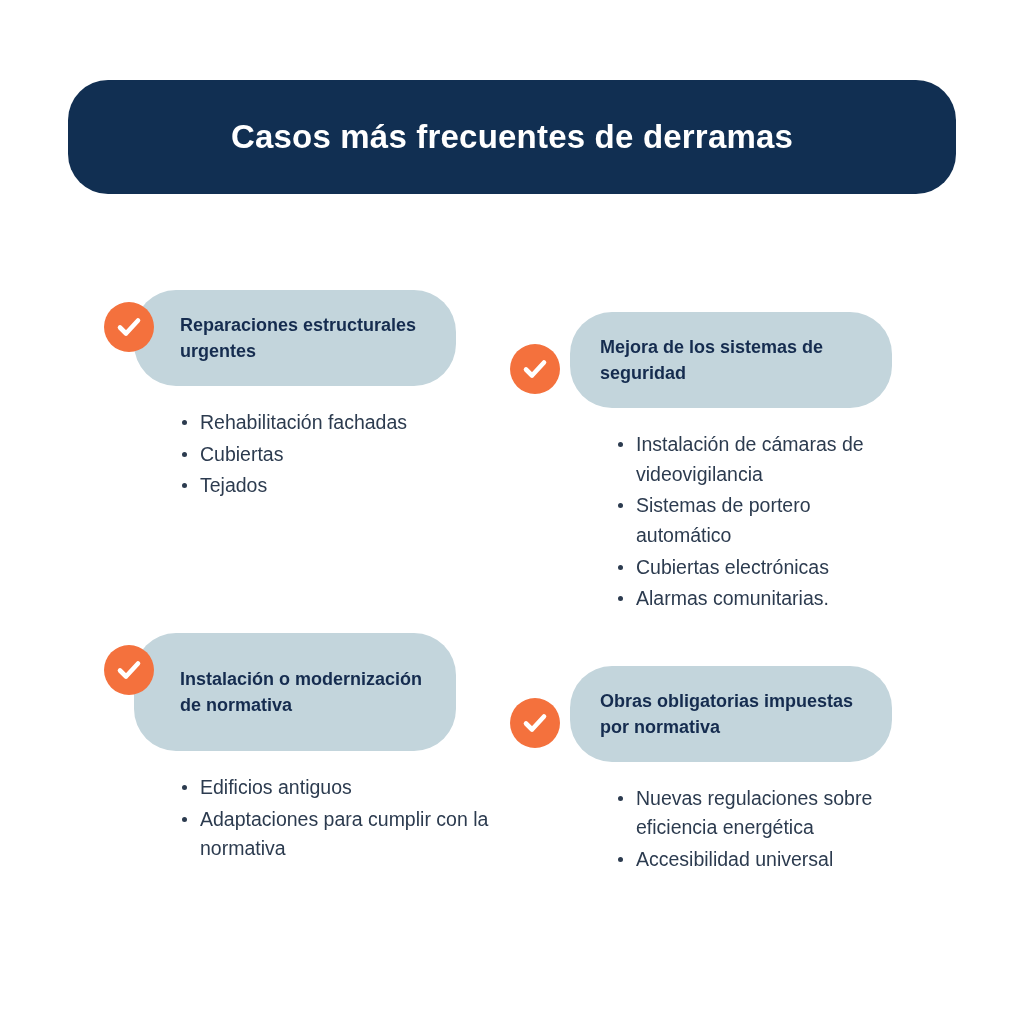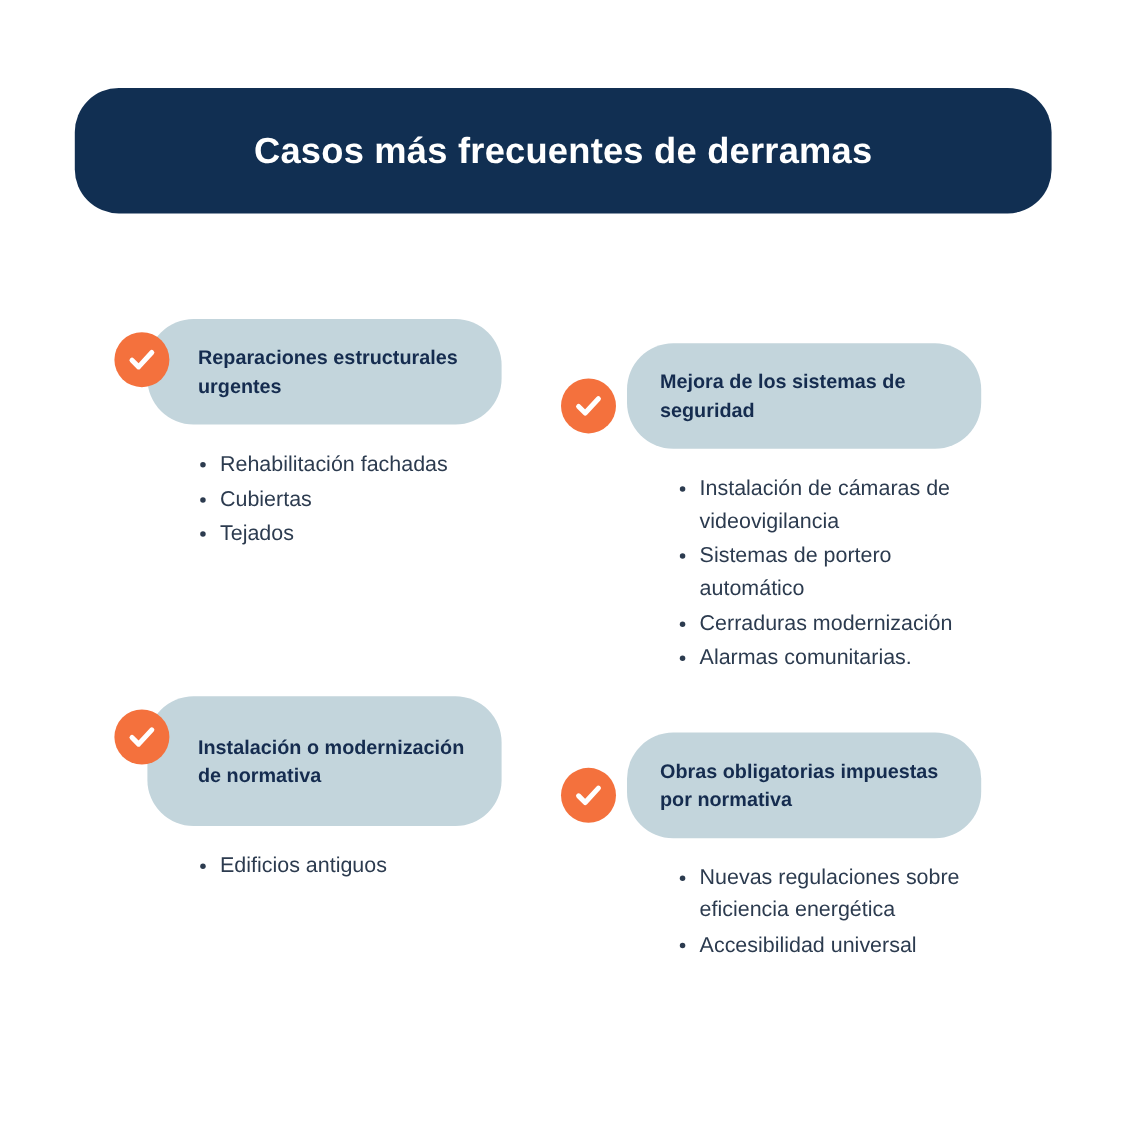--- a/index.html
+++ b/index.html
@@ -154,40 +154,41 @@
         <div class="check" style="left:0px; top:12px;">
           <svg width="30" height="30" viewBox="0 0 30 30" aria-hidden="true">
             <path d="M6 15.5 L12 21.5 L24 8.5" fill="none" stroke="#ffffff" stroke-width="4.6" stroke-linecap="round" stroke-linejoin="round"></path>
           </svg>
         </div>
         <div class="pill left-pill" style="min-height:118px;">
           <div class="pill-title">Instalación o modernización de normativa</div>
         </div>
         <ul class="bullets">
           <li>Edificios antiguos</li>
+          <li>Adaptaciones para cumplir con la normativa</li>
         </ul>
       </div>
 
     </div>
 
     <div class="col col-right">
 
       <div class="block" style="margin-top:22px;">
         <div class="check" style="left:0px; top:32px;">
           <svg width="30" height="30" viewBox="0 0 30 30" aria-hidden="true">
             <path d="M6 15.5 L12 21.5 L24 8.5" fill="none" stroke="#ffffff" stroke-width="4.6" stroke-linecap="round" stroke-linejoin="round"></path>
           </svg>
         </div>
         <div class="pill right-pill">
           <div class="pill-title">Mejora de los sistemas de seguridad</div>
         </div>
         <ul class="bullets right-list">
           <li>Instalación de cámaras de videovigilancia</li>
           <li>Sistemas de portero automático</li>
-          <li>Cerraduras modernización</li>
+          <li>Cubiertas electrónicas</li>
           <li>Alarmas comunitarias.</li>
         </ul>
       </div>
 
       <div class="block" style="margin-top:52px;">
         <div class="check" style="left:0px; top:32px;">
           <svg width="30" height="30" viewBox="0 0 30 30" aria-hidden="true">
             <path d="M6 15.5 L12 21.5 L24 8.5" fill="none" stroke="#ffffff" stroke-width="4.6" stroke-linecap="round" stroke-linejoin="round"></path>
           </svg>
         </div>

